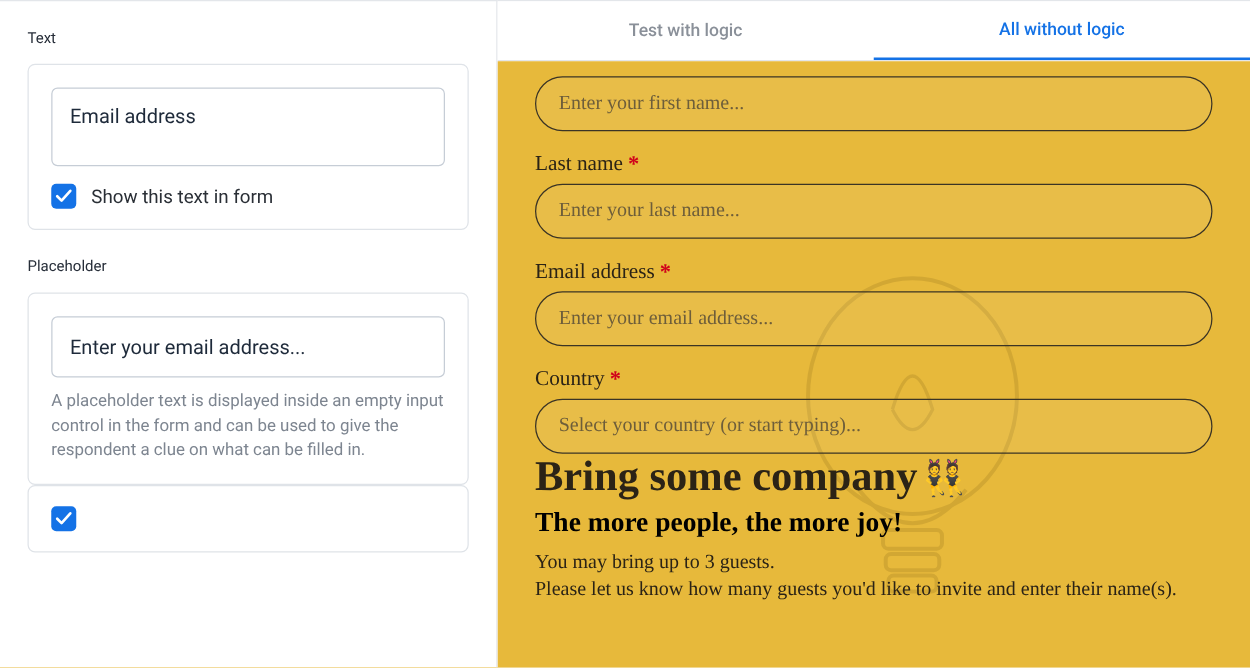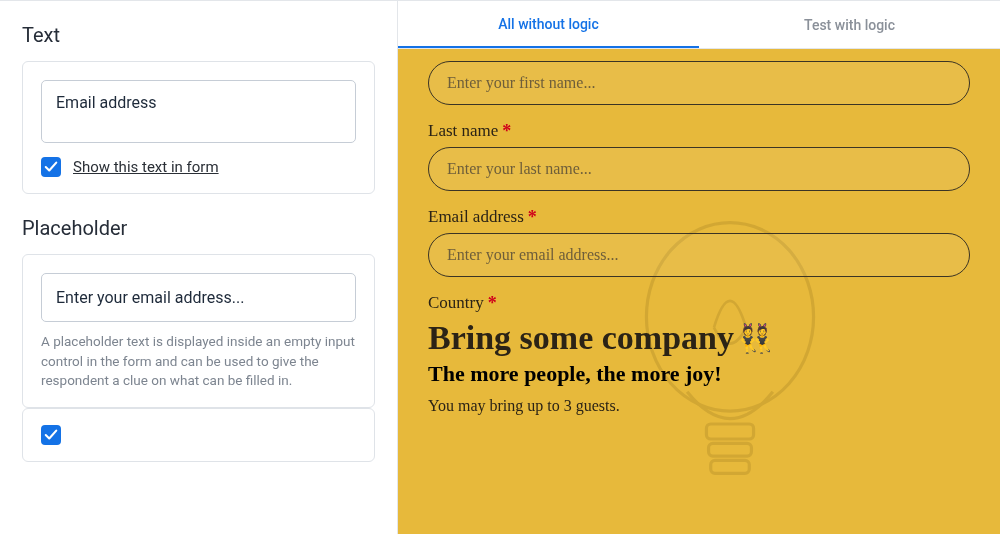--- a/index.html
+++ b/index.html
@@ -9,21 +9,21 @@
   
   .left-panel {
     width: 398px;
     height: 534px;
     border-right: 1px solid #e3e6ea;
     border-top: 1px solid #e3e6ea;
     padding: 0 22px 0 22px;
     overflow: hidden;
   }
   .section-heading {
-    font-size: 20px;
+    font-size: 12px;
     font-weight: 400;
     color: #262d38;
     margin-top: 22px;
     margin-bottom: 14px;
   }
   .card {
     border: 1px solid #dfe3e8;
     border-radius: 6px;
     background: #fff;
     margin-bottom: 0;
@@ -54,21 +54,20 @@
     border-radius: 4px;
     background: #1472e6;
     display: flex; align-items: center; justify-content: center;
     flex: 0 0 auto;
     cursor: pointer;
   }
   .checkbox svg { width: 14px; height: 14px; }
   .check-label {
     font-size: 15px;
     color: #2a2f36;
-    text-decoration: underline;
   }
   .help-text {
     font-size: 13.5px;
     line-height: 1.45;
     color: #7d8590;
     padding: 10px 18px 16px 18px;
   }
 
   
   .right-panel {
@@ -210,22 +209,22 @@
             <path d="M2 8 L6 12 L14 3" stroke="#fff" stroke-width="2.4" fill="none" stroke-linecap="round" stroke-linejoin="round"></path>
           </svg>
       </div>
     </div>
   </div>
 
 </div>
 
 <div class="right-panel">
   <div class="tabs">
+    <div class="tab">Test with logic</div>
     <div class="tab active">All without logic</div>
-    <div class="tab">Test with logic</div>
   </div>
 
   <div class="preview">
     <svg class="bulb" viewBox="0 0 200 280">
       <ellipse cx="100" cy="110" rx="78" ry="88" fill="none" stroke="#8a6a18" stroke-width="3"></ellipse>
       <path d="M60 180 Q100 230 140 180" fill="none" stroke="#8a6a18" stroke-width="3"></path>
       <rect x="78" y="210" width="44" height="14" rx="4" fill="none" stroke="#8a6a18" stroke-width="3"></rect>
       <rect x="80" y="228" width="40" height="12" rx="4" fill="none" stroke="#8a6a18" stroke-width="3"></rect>
       <rect x="82" y="244" width="36" height="12" rx="4" fill="none" stroke="#8a6a18" stroke-width="3"></rect>
       <path d="M85 120 Q100 70 115 120 Q100 150 85 120" fill="none" stroke="#8a6a18" stroke-width="2.5"></path>
@@ -251,24 +250,28 @@
           <span class="req-star">*</span>
         </div>
         <input class="field-input" type="text" placeholder="Enter your email address..." style="">
       </div>
 
       <div class="form-field">
         <div class="field-label">
           <span>Country</span>
           <span class="req-star">*</span>
         </div>
+        <div class="field-select">
+          <span>Select your country (or start typing)...</span>
+        </div>
       </div>
 
       <div class="section-title">
         <span>Bring some company</span>
         <span class="dancers">👯</span>
       </div>
       <div class="section-sub">The more people, the more joy!</div>
       <div class="section-bold">You may bring up to 3 guests.</div>
+      <div class="section-body">Please let us know how many guests you'd like to invite and enter their name(s).</div>
 
     </div>
   </div>
 </div>
 
 </body></html>

